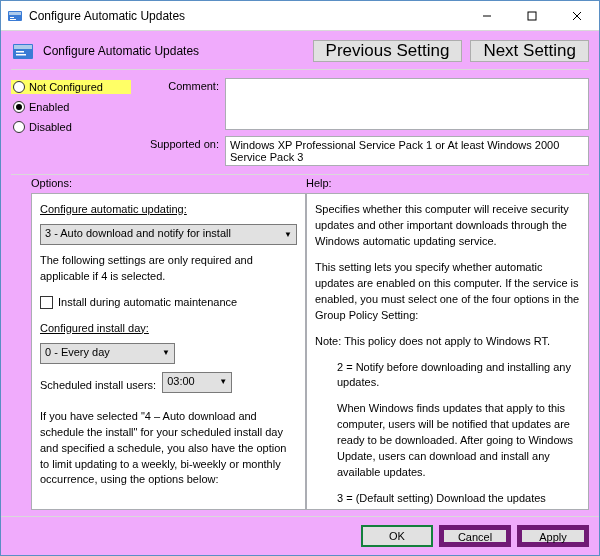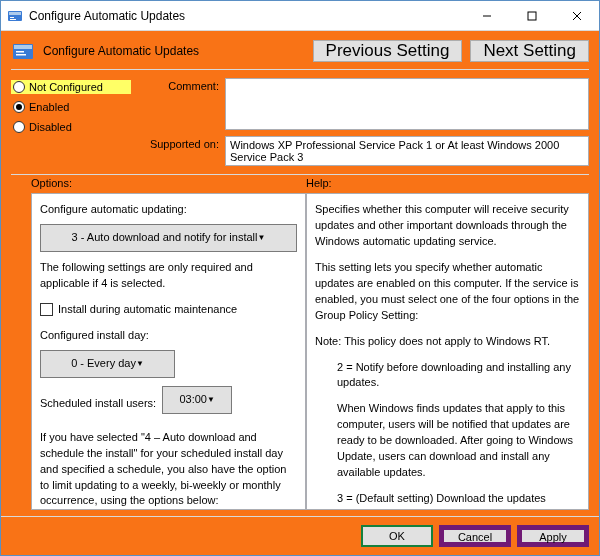--- a/index.html
+++ b/index.html
@@ -1,17 +1,17 @@
 <!DOCTYPE html>
 <html><head>
 <meta charset="utf-8">
 <style>
   * { box-sizing: border-box; font-family: "Segoe UI", Tahoma, sans-serif; }
   body { margin: 0; background: #fff; font-size: 11px; color: #000; }
-  .window { width: 600px; height: 556px; border: 1px solid #5a8fc4; display: flex; flex-direction: column; background: #f97316; }
+  .window { width: 600px; height: 556px; border: 1px solid #5a8fc4; display: flex; flex-direction: column; background: #f0abfc; }
   .titlebar { height: 30px; background: #fff; display: flex; align-items: center; border-bottom: 1px solid #d9d9d9; }
   .title-icon { width: 16px; height: 16px; margin: 0 6px; display: inline-flex; align-items: center; justify-content: center; }
   .title-text { font-size: 12px; color: #000; flex: 1; }
   .win-btn { width: 45px; height: 30px; display: flex; align-items: center; justify-content: center; cursor: pointer; font-size: 10px; }
   .header-row { padding: 8px 10px 6px 10px; display: flex; align-items: center; gap: 8px; }
   .header-icon { width: 24px; height: 24px; display: inline-flex; align-items: center; justify-content: center; }
   .header-title { font-size: 12px; flex: 1; }
   .nav-btn { height: 22px; padding: 0 12px; font-size: 17px; background: #e1e1e1; border: 1px solid #adadad; cursor: pointer; }
   .divider { height: 1px; background: #d9d9d9; margin: 0 10px; }
   .config-area { display: flex; padding: 8px 10px 4px 10px; gap: 8px; }
@@ -24,22 +24,22 @@
   .label-inline { display: flex; align-items: flex-start; gap: 6px; }
   .field-label { width: 80px; text-align: right; font-size: 11px; padding-top: 2px; }
   .textbox { flex: 1; height: 52px; border: 1px solid #abadb3; background: #fff; position: relative; overflow-y: scroll; }
   .supported-box { flex: 1; height: 30px; border: 1px solid #abadb3; background: #fff; font-size: 11px; padding: 2px 4px; overflow-y: scroll; }
   .lower { flex: 1; display: flex; padding: 2px 10px 6px 10px; gap: 0; min-height: 0; margin-left: 20px; }
   .panel-col { display: flex; flex-direction: column; flex: 1; min-height: 0; }
   .panel-col.left { flex: 0 0 275px; }
   .panel-label { font-size: 11px; margin-bottom: 4px; }
   .panel-box { flex: 1; border: 1px solid #abadb3; background: #fff; overflow: auto; padding: 8px; font-size: 11px; line-height: 1.45; }
   .panel-box.left-box { overflow-x: scroll; overflow-y: auto; }
-  .opt-label { margin-bottom: 6px; }
-  .dropdown { width: 100%; height: 28px; border: 1px solid #7a7a7a; background: #e1e1e1; font-size: 11px; padding: 0 4px; display: flex; align-items: center; justify-content: center; cursor: pointer; margin-bottom: 8px; }
+  .opt-label { margin-bottom: 6px; text-decoration: underline; }
+  .dropdown { width: 100%; height: 21px; border: 1px solid #7a7a7a; background: #e1e1e1; font-size: 11px; padding: 0 4px; display: flex; align-items: center; justify-content: space-between; cursor: pointer; margin-bottom: 8px; }
   .dropdown.small { width: 135px; display: inline-flex; }
   .dropdown.tiny { width: 70px; display: inline-flex; margin-left: 6px; }
   .chev { font-size: 8px; }
   .opt-note { margin: 6px 0 10px 0; }
   .checkbox-row { display: flex; align-items: center; gap: 5px; margin-bottom: 10px; cursor: pointer; }
   .checkbox { width: 13px; height: 13px; border: 1px solid #333; background: #fff; }
   .time-row { display: flex; align-items: center; margin-bottom: 8px; }
   .help-p { margin-bottom: 10px; }
   .help-indent { padding-left: 22px; margin-bottom: 10px; }
   .footer { padding: 8px 10px; display: flex; justify-content: flex-end; gap: 6px; border-top: 1px solid #d9d9d9; }

